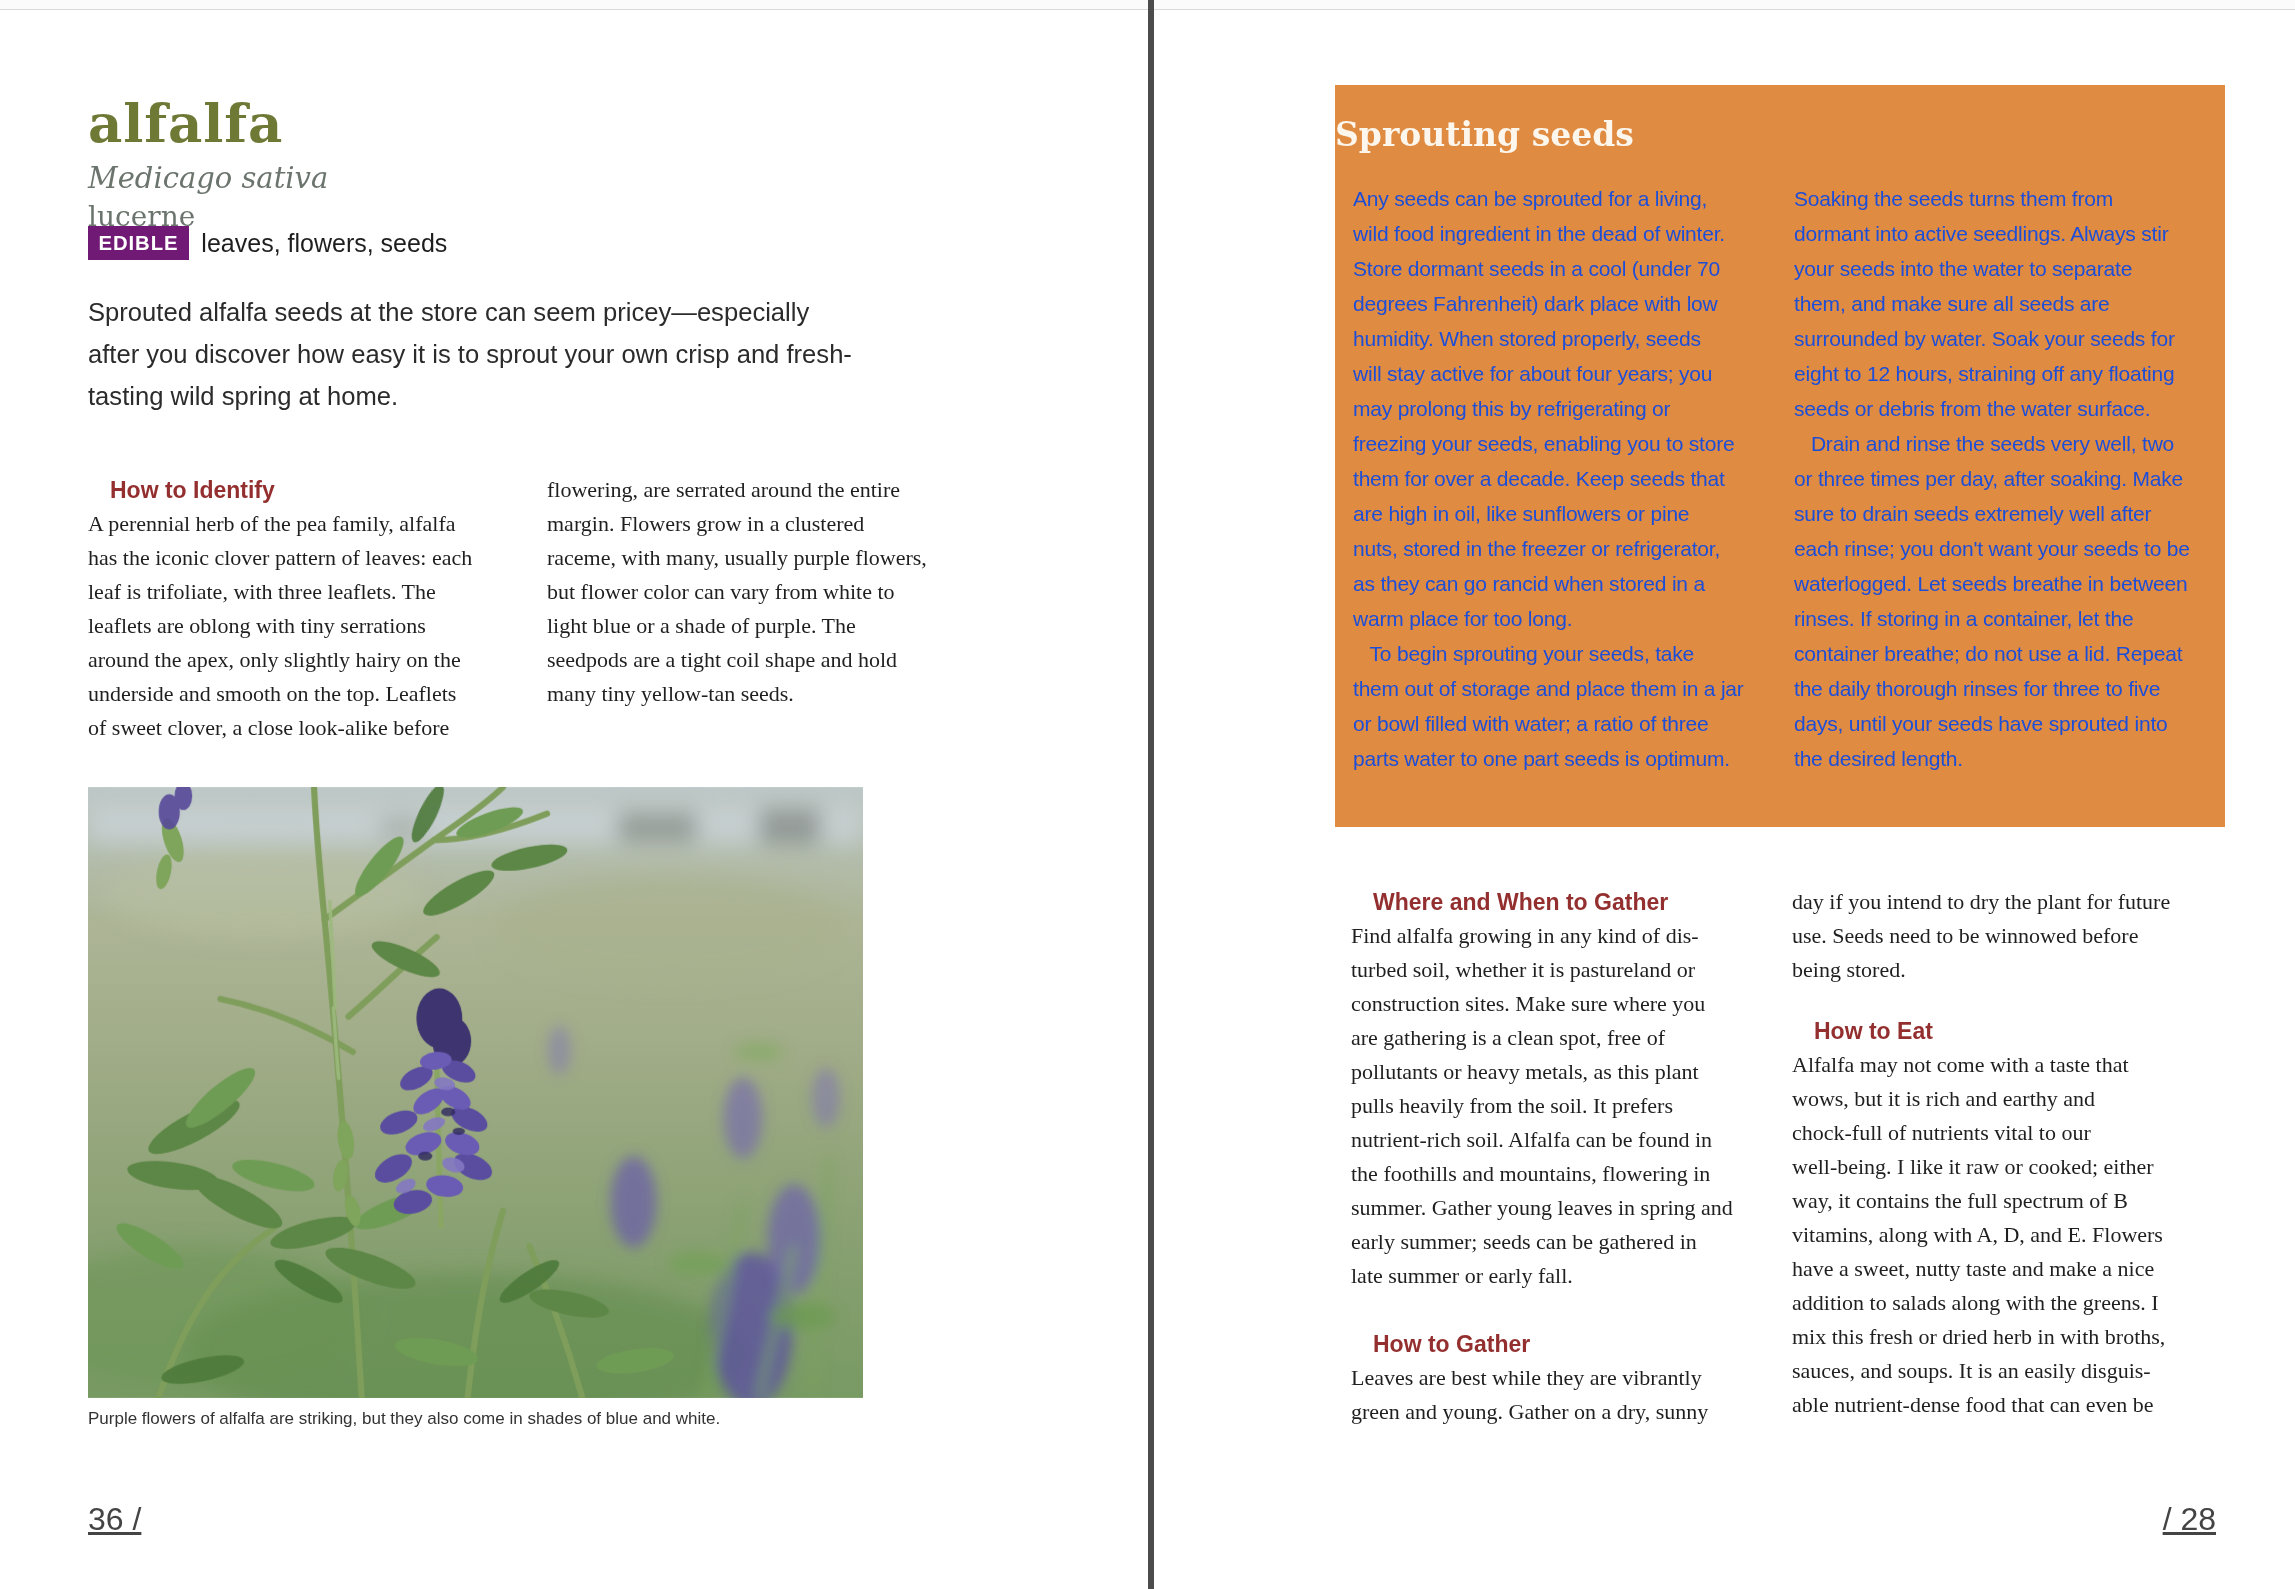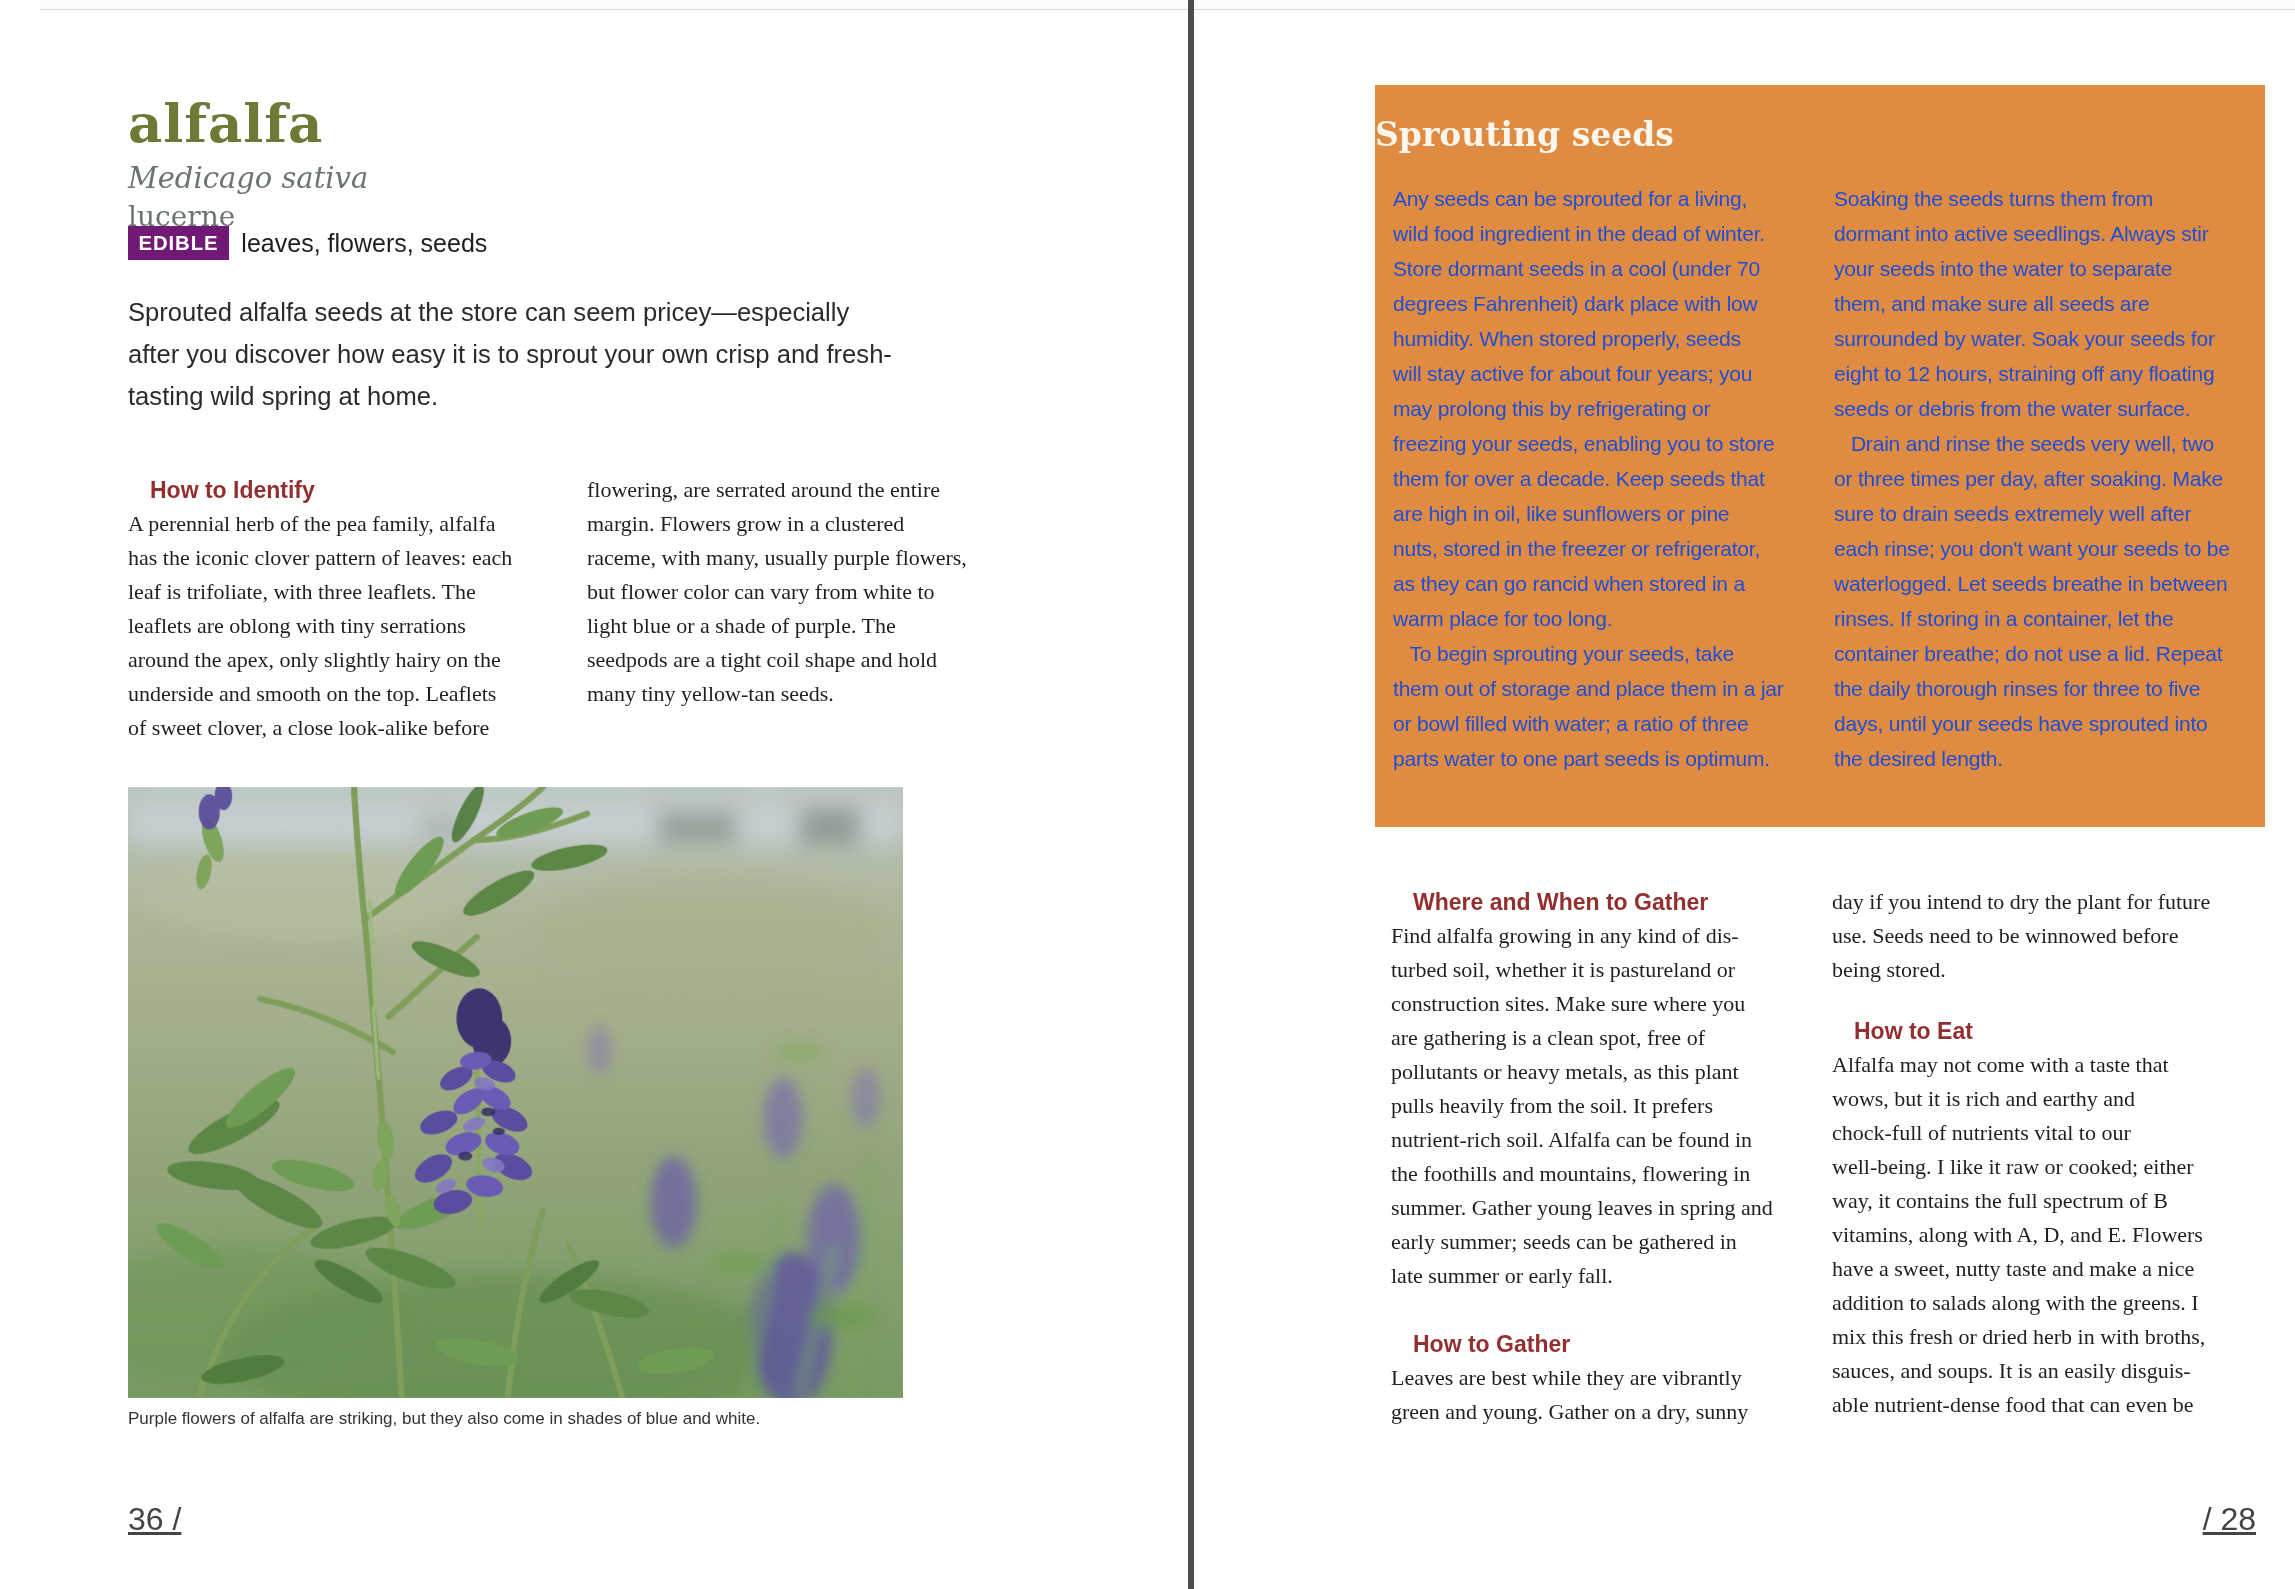--- a/index.html
+++ b/index.html
@@ -1,20 +1,20 @@
 <!DOCTYPE html>
 <html style="font-size:14px"><head>
 <meta charset="utf-8">
 <style>
   html,body{margin:0;padding:0;background:#888;}
   #canvas{
     position:relative;width:2295px;height:1589px;background:#ffffff;
     font-family:"Liberation Sans",sans-serif;overflow:hidden;
   }
-  .abs{position:absolute;margin-left:40px;}
+  .abs{position:absolute;}
   .top-edge{left:0;top:0;width:2295px;height:8.8px;background:#fbfbfb;border-bottom:0.9px solid #d9d9d9;}
   .divider{left:1148px;top:0;width:6.2px;height:1589px;background:#4c4c4c;}
 
   
   .title{left:88px;top:92px;font-family:"DejaVu Serif",serif;font-weight:700;font-size:53px;color:#6d7935;letter-spacing:0.9px;}
   .sci{left:88px;top:161px;font-family:"DejaVu Serif",serif;font-style:italic;font-size:29px;color:#6b756d;}
   .common{left:88px;top:200px;font-family:"DejaVu Serif",serif;font-size:28px;color:#6b756d;}
   .badge-row{left:88px;top:226px;display:flex;align-items:center;gap:12.4px;}
   .badge{background:#701a75;color:#ffffff;font-weight:700;font-size:20.3px;letter-spacing:0.9px;padding:6.2px 10.6px 5.3px 10.6px;}
   .badge-parts{font-size:25px;color:#1e1e1e;}

